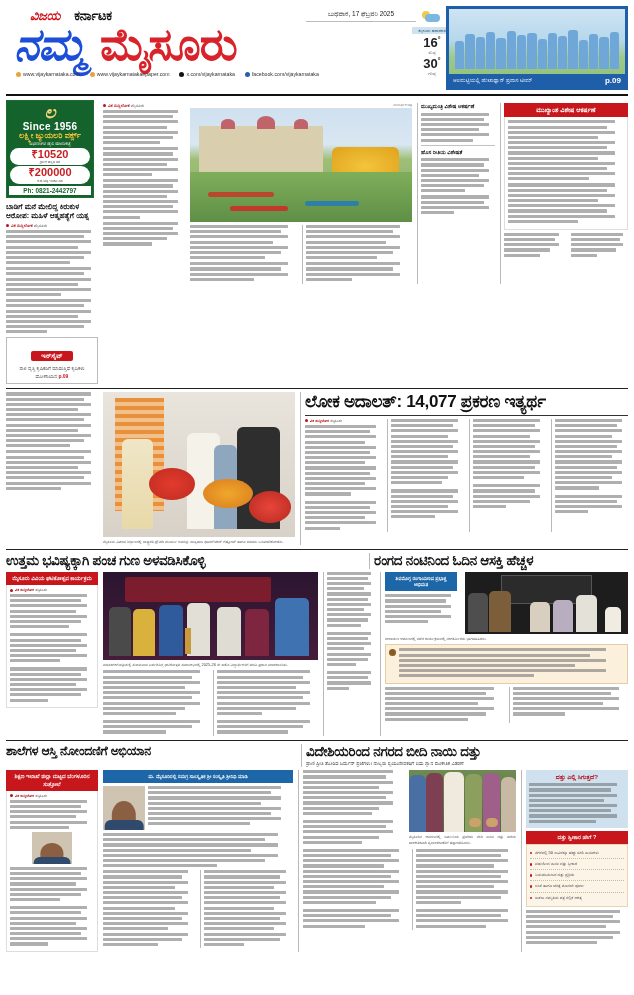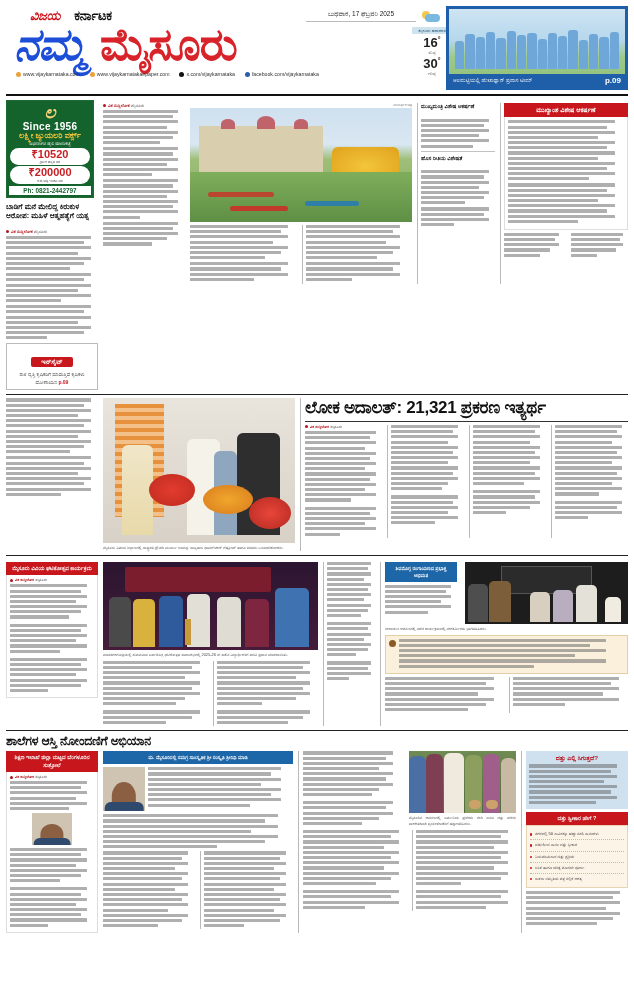--- a/index.html
+++ b/index.html
@@ -56,21 +56,21 @@
 
   .fakeline { height:3.1px; background:#6e6e6e; opacity:.55; margin-bottom:2.1px; border-radius:.5px; }
   .fakeline.s85 { width:85%; } .fakeline.s92{width:92%;} .fakeline.s70{width:70%;}
   .fakeline.s60{width:60%;} .fakeline.s45{width:45%;} .fakeline.s78{width:78%;}
   .fakepara { margin-bottom:3px; }
 
   .byline { font-size:4.3px; color:#b3121a; font-weight:bold; margin-bottom:2px; }
   .byline .bl { display:inline-block; width:3px; height:3px; background:#b3121a; border-radius:50%; margin-right:2px; vertical-align:middle;}
   .byline .pl { color:#333; font-weight:normal; }
 
-  .sub-hd { font-weight:bold; font-size:7.4px; line-height:1.22; color:#111; margin-bottom:9px; }
+  .sub-hd { font-weight:bold; font-size:7.4px; line-height:1.22; color:#111; margin-bottom:3px; }
 
   
   .adbox { width:88px; border:1.6px solid #1f6b33; background:#14632c; color:#fff; text-align:center; padding:3px 2px 2px; position:relative; }
   .ad-logo { font-size:17px; color:#f1d37a; font-style:italic; font-weight:bold; line-height:1; }
   .ad-since { font-size:10px; color:#fff; font-weight:bold; letter-spacing:.3px; }
   .ad-name { font-size:8px; font-weight:bold; color:#f3c53b; line-height:1.1; }
   .ad-sub { font-size:4.6px; color:#fff; margin-bottom:2px; }
   .ad-price { background:#fff; border-radius:9px; padding:1px 2px; margin:1px 1px; }
   .ad-price .p { font-size:11px; font-weight:bold; color:#c71f24; line-height:1.05; }
   .ad-price .t { font-size:3.6px; color:#222; }
@@ -504,21 +504,21 @@
           <div class="fig" style="left:70%; width:22%; height:70%; background:#2e2e2e;"></div>
           <div class="flower" style="left:24%; bottom:26%; width:24%; height:22%; background:radial-gradient(#e23b2e,#bf2b20);"></div>
           <div class="flower" style="left:52%; bottom:20%; width:26%; height:20%; background:radial-gradient(#f0a72c,#d97b1e);"></div>
           <div class="flower" style="left:76%; bottom:10%; width:22%; height:22%; background:radial-gradient(#e8453a,#b52a20);"></div>
         </div>
         <div class="cap">ಮೈಸೂರು ವಿಮಾನ ನಿಲ್ದಾಣದಲ್ಲಿ ರಾಷ್ಟ್ರಪತಿ ದ್ರೌಪದಿ ಮುರ್ಮು ಅವರನ್ನು ರಾಜ್ಯಪಾಲ ಥಾವರ್‌ಚಂದ್ ಗೆಹ್ಲೋಟ್ ಹಾಗೂ ಸಚಿವರು ಬರಮಾಡಿಕೊಂಡರು.</div>
       </div>
 
       <div style="flex:1;" class="vsep">
         <div style="padding-left:4px;">
-          <div class="hl-2">ಲೋಕ ಅದಾಲತ್: 21,321 ಪ್ರಕರಣ ಇತ್ಯರ್ಥ</div>
+          <div class="hl-2">ಲೋಕ ಅದಾಲತ್: 14,077 ಪ್ರಕರಣ ಇತ್ಯರ್ಥ</div>
           <div class="hr-bold"></div>
           <div class="cols">
             <div style="width:25%;">
               <div class="byline" style="font-size:3.8px;">
                 <span class="bl"></span><span>ವಿಕ ಸುದ್ದಿಲೋಕ</span>
                 <span class="pl">ಮೈಸೂರು</span>
               </div>
               <div class="fakeline s92"></div>
                 <div class="fakeline s85"></div>
                 <div class="fakeline s92"></div>
@@ -605,20 +605,26 @@
               <div class="fakeline s45"></div>
             </div>
           </div>
         </div>
       </div>
     </div>
   </div>
 
   <div class="sec" style="margin-top:4px;">
     <div class="cols">
+      <div style="width:358px;">
+        <div class="hl-3">ಉತ್ತಮ ಭವಿಷ್ಯಕ್ಕಾಗಿ ಪಂಚ ಗುಣ ಅಳವಡಿಸಿಕೊಳ್ಳಿ</div>
+      </div>
+      <div style="flex:1; padding-left:4px;" class="vsep">
+        <div class="hl-3">ರಂಗದ ನಂಟಿನಿಂದ ಓದಿನ ಆಸಕ್ತಿ ಹೆಚ್ಚಳ</div>
+      </div>
     </div>
 
     <div class="cols" style="margin-top:3px;">
 
       <div style="width:92px;">
         <div class="redhdr sm">ಮೈಸೂರು ವಿವಿಯ ಘಟಿಕೋತ್ಸವ ಕಾರ್ಯಕ್ರಮ</div>
         <div style="border:0.8px solid #ddd; border-top:none; padding:3px;">
           <div class="byline" style="font-size:3.8px;">
             <span class="bl"></span><span>ವಿಕ ಸುದ್ದಿಲೋಕ</span>
             <span class="pl">ಮೈಸೂರು</span>
@@ -789,20 +795,24 @@
       </div>
 
     </div>
   </div>
 
   <div class="sec" style="margin-top:4px;">
     <div class="cols">
       <div style="width:290px;">
         <div class="hl-4">ಶಾಲೆಗಳ ಆಸ್ತಿ ನೋಂದಣಿಗೆ ಅಭಿಯಾನ</div>
       </div>
+      <div style="flex:1; padding-left:4px;" class="vsep">
+        <div class="hl-3">ವಿದೇಶಿಯರಿಂದ ನಗರದ ಬೀದಿ ನಾಯಿ ದತ್ತು</div>
+        <div style="font-size:5px; color:#222; margin-top:1px;">ಪ್ರಾಣಿ ಪ್ರೀತಿ ತೋರಿದ ಜರ್ಮನ್ ಪ್ರಜೆಗಳು। ನಾಲ್ವರು ಸ್ವಯಂಸೇವಕರಿಗೆ ಐದು ಶ್ವಾನ ಸಾಂಕೇತಿಕ ವಿತರಣೆ</div>
+      </div>
     </div>
 
     <div class="cols" style="margin-top:3px;">
 
       <div style="width:92px;">
         <div class="redhdr sm">ಶಿಕ್ಷಣ ಇಲಾಖೆ ಜಿಲ್ಲಾ ಮಟ್ಟದ ಬೆಂಗಳೂರಿನ ಸುತ್ತೋಲೆ</div>
         <div style="border:0.8px solid #ddd; border-top:none; padding:3px;">
           <div class="byline" style="font-size:3.8px;">
             <span class="bl"></span><span>ವಿಕ ಸುದ್ದಿಲೋಕ</span>
             <span class="pl">ಮೈಸೂರು</span>

